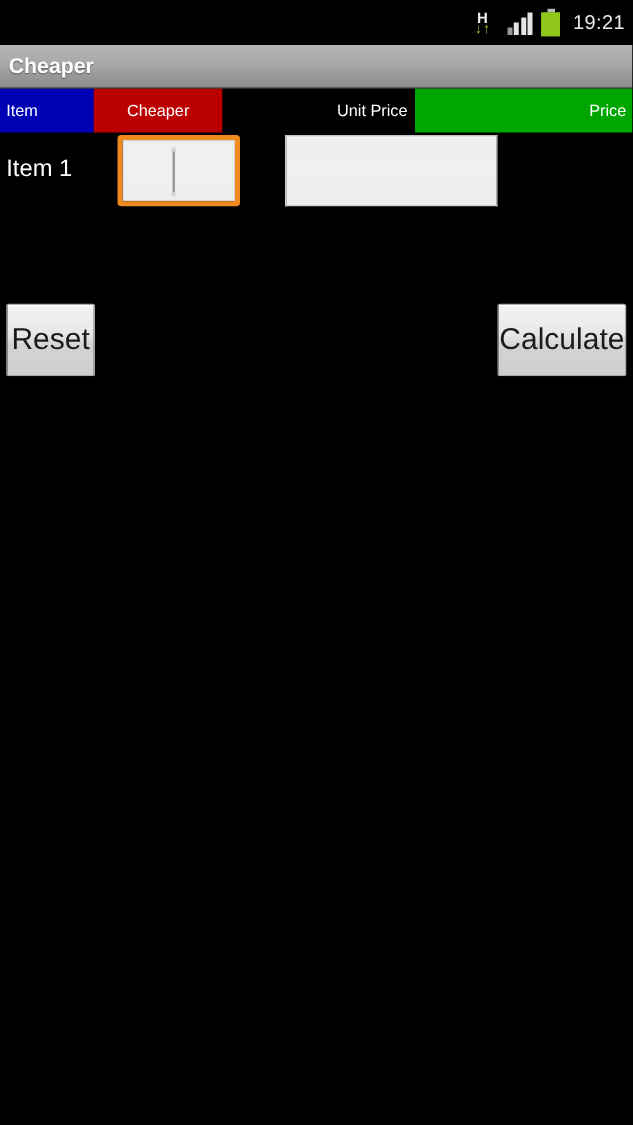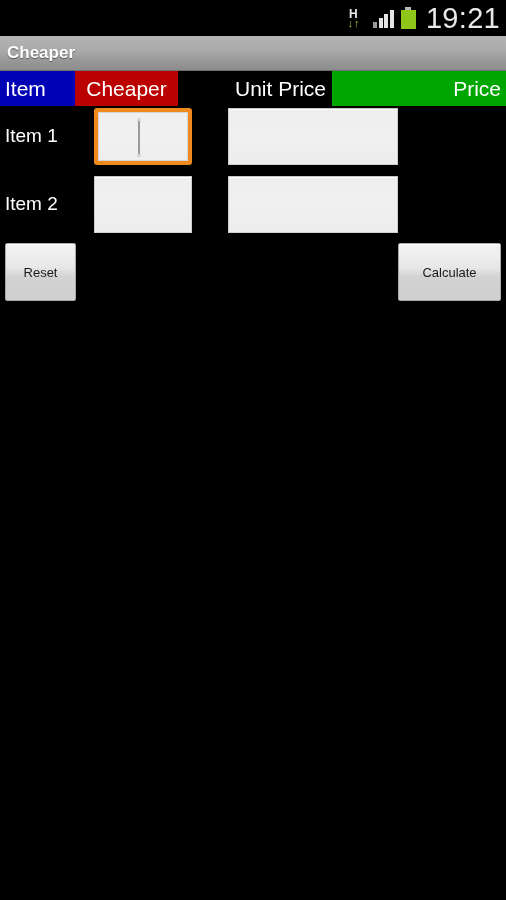--- a/index.html
+++ b/index.html
@@ -56,21 +56,21 @@
     width:6px; height:3px; background:#b9b9b9;
   }
   .battery-body {
     position:absolute; left:0; top:2.5px;
     width:15px; height:19.5px;
     background:#8ec61a;
     border:1px solid #8ec61a;
   }
 
   .clock {
-    color:#e9e9e9; font-size:29px; line-height:23px;
+    color:#e9e9e9; font-size:16px; line-height:23px;
     font-family:"Liberation Sans", sans-serif;
     letter-spacing:0.3px; margin-left:3px;
   }
 
   
   #title-bar {
     position:absolute; left:0; top:36px;
     width:506px; height:35px;
     background:linear-gradient(to bottom,#b4b4b4 0%,#a9a9a9 45%,#999999 70%,#8d8d8d 100%);
     display:flex; align-items:center;
@@ -84,21 +84,21 @@
 
   
   #col-headers {
     position:absolute; left:0; top:71px;
     width:506px; height:35px;
     display:flex; align-items:stretch;
     background:#000000;
   }
   .col-head {
     display:flex; align-items:center;
-    color:#ffffff; font-size:21px;
+    color:#ffffff; font-size:13px;
     padding:0 5px;
     overflow:hidden; white-space:nowrap;
   }
   .col-item      { width:75px;  background:#0000b4; justify-content:flex-start; }
   .col-quantity  { width:103px; background:#bb0000; justify-content:center; }
   .col-price     { width:174px; background:#00a600; justify-content:flex-end; }
   .col-unitprice { width:154px; background:#000000; justify-content:flex-end; padding-right:6px; }
 
   
   .data-row {
@@ -157,21 +157,21 @@
     position:absolute; left:0; top:243px;
     width:506px; height:58px;
   }
   .btn {
     position:absolute; top:0;
     height:58px;
     background:linear-gradient(to bottom,#f4f4f4 0%,#e7e7e7 42%,#d3d3d3 58%,#cfcfcf 100%);
     border:1px solid #a9a9a9;
     border-radius:2px;
     color:#1b1b1b;
-    font-size:13px;
+    font-size:24px;
     font-family:"Liberation Sans", sans-serif;
     display:flex; align-items:center; justify-content:center;
     box-shadow:inset 0 1px 0 #ffffff;
     cursor:pointer;
   }
   #reset-button     { left:5px;  width:71px; }
   #calculate-button { left:398px; width:103px; }
 
   
   #content-area {
@@ -229,31 +229,20 @@
     <div class="field-wrap">
       <input class="field field-qty focused" type="text" value="" style="">
       <span class="caret"></span>
     </div>
 
     <input class="field field-price" type="text" value="" style="">
 
     <div class="col-head col-unitprice" style="height:57px;"></div>
   </div>
 
-  <div class="data-row" id="row-2">
-    <div class="row-label">Item 2</div>
-
-    <div class="field-wrap">
-      <input class="field field-qty" type="text" value="" style="">
-    </div>
-
-    <input class="field field-price" type="text" value="" style="">
-
-    <div class="col-head col-unitprice" style="height:57px;"></div>
-  </div>
 
   <div id="button-row">
     <div class="btn" id="reset-button">Reset</div>
     <div class="btn" id="calculate-button">Calculate</div>
   </div>
 
   <div id="content-area"></div>
 
 </div>
 

